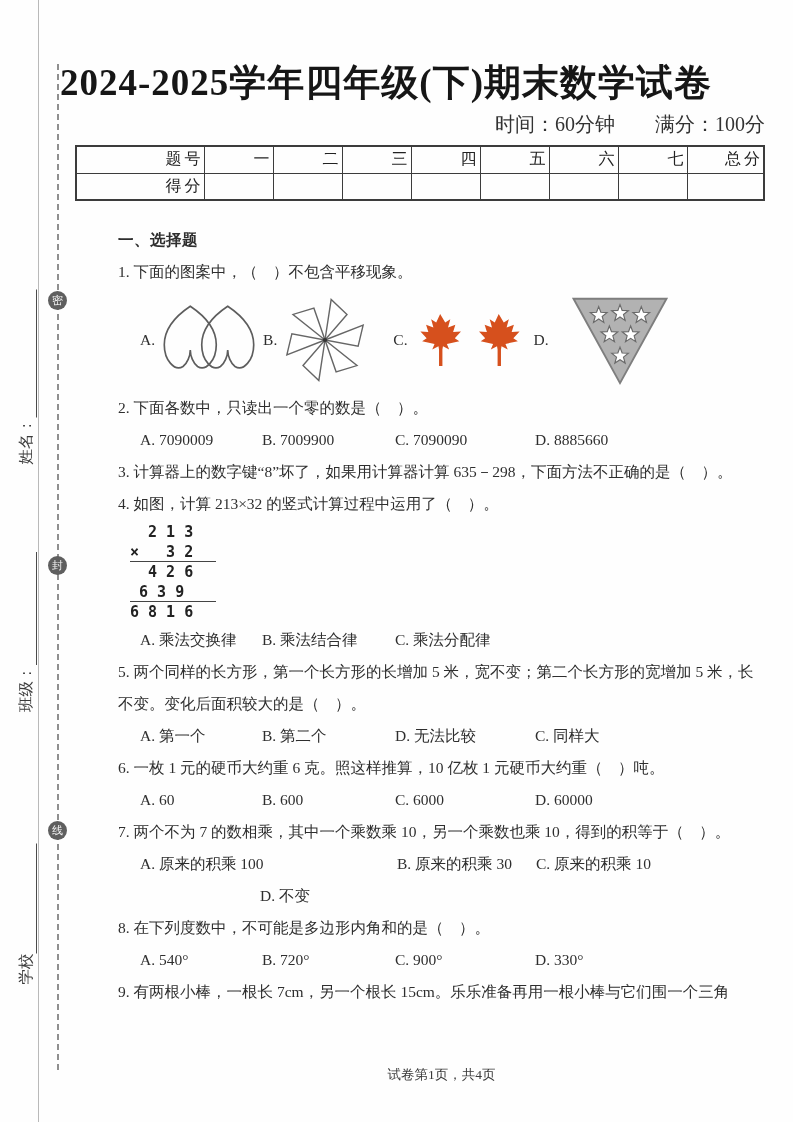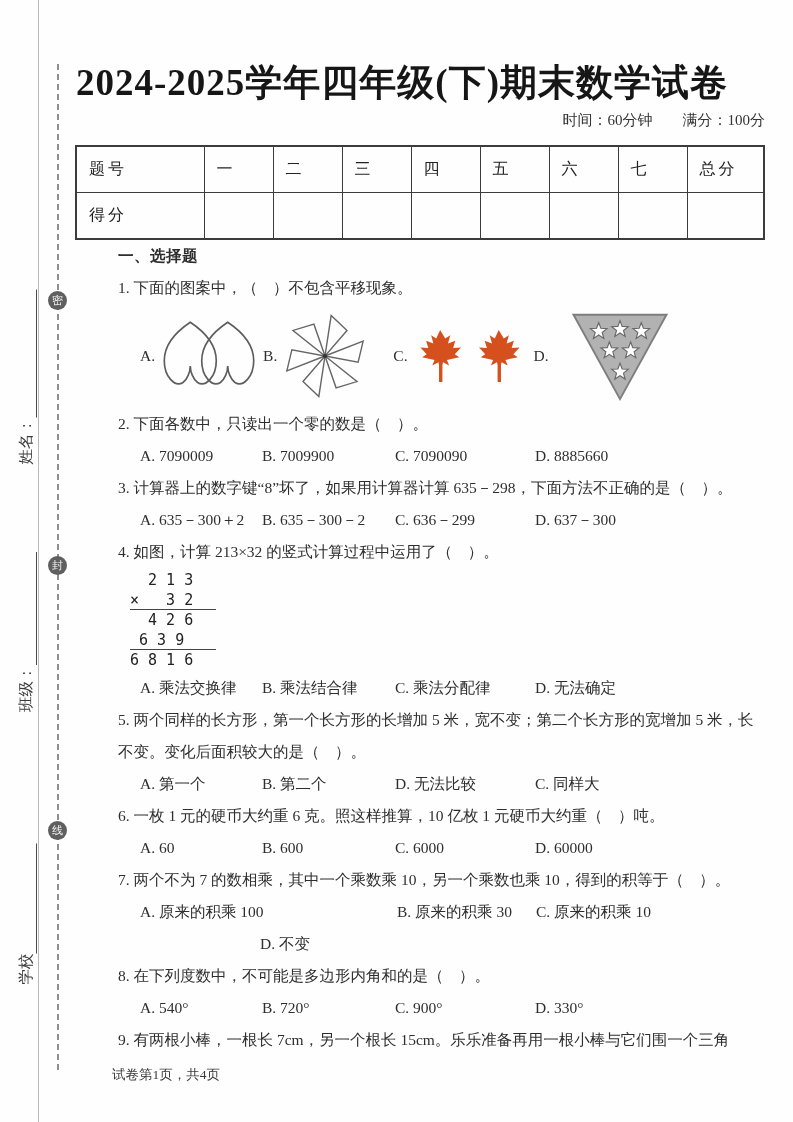--- a/index.html
+++ b/index.html
@@ -21,50 +21,50 @@
     position:absolute; left:26px; height:22px; display:flex; align-items:flex-end;
     font-size:15.5px; color:#3a3a3a; white-space:nowrap;
     transform:translate(-50%,-50%) rotate(-90deg);
   }
   .mfield .blankline { display:inline-block; border-bottom:1.5px solid #4a4a4a; height:16px; }
   .mf-name   { top:372px; width:185px; } .mf-name .blankline { width:128px; }
   .mf-class  { top:627px; width:170px; } .mf-class .blankline { width:113px; }
   .mf-school { top:902px; width:165px; } .mf-school .blankline { width:110px; }
   
   .title {
-    position:absolute; left:52px; top:58px; width:700px; text-align:center;
+    position:absolute; left:60px; top:58px; width:700px; 
     font-size:37px; font-weight:bold; color:#161616; letter-spacing:1px;
   }
-  .meta { position:absolute; top:111px; right:28px; font-size:15px; color:#333; }
+  .meta { position:absolute; top:111px; right:28px; font-size:20px; color:#333; }
   
   table.score {
     position:absolute; left:75px; top:145px; width:690px;
     border-collapse:collapse; table-layout:fixed;
     border:2.5px solid #3c3c3c; font-size:16px; color:#222;
   }
   table.score td {
-    border:1.2px solid #3c3c3c; height:27px; text-align:left; letter-spacing:3px; padding:12px;font-family:Liberation Mono, monospace;
-  }
-  
-  .content { position:absolute; left:118px; top:240px; width:647px; font-size:15.5px; }
+    border:1.2px solid #3c3c3c; height:27px; text-align:right; letter-spacing:3px; padding:0;font-family:Liberation Mono, monospace;
+  }
+  
+  .content { position:absolute; left:118px; top:224px; width:647px; font-size:15.5px; }
   .line { line-height:32px; margin:0; }
   .sec { font-weight:bold; letter-spacing:.5px; }
   .opts { display:grid; grid-template-columns:122px 133px 140px 1fr; padding-left:22px; line-height:32px; }
   .opts7 { display:grid; grid-template-columns:257px 139px 1fr; padding-left:22px; line-height:32px; }
   .optsD { padding-left:142px; line-height:32px; }
   
   .figrow { height:104px; display:flex; align-items:center; padding-left:22px; }
   .figlabel { flex:0 0 auto; }
   .figrow svg { flex:0 0 auto; }
   
   .mult { margin:2px 0 2px 12px; width:86px; font-family:"DejaVu Sans Mono", monospace; font-size:15px; color:#222; }
-  .mrow { white-space:pre; line-height:20px; height:20px; }
+  .mrow { white-space:pre; line-height:20px; height:20px;font-weight:bold; }
   .mrow.u { border-bottom:1.6px solid #444; }
   
-  .footer { position:absolute; left:112px; top:1066px; width:647px; font-size:13.5px; color:#3a3a3a; }
+  .footer { position:absolute; left:118px; top:1066px; width:647px; text-align:center; font-size:13.5px; color:#3a3a3a; }
 </style>
 </head>
 <body>
 
 <div class="page">
 
   <div class="edge-line"></div>
   <div class="seal-dash"></div>
   <div class="seal-badge badge-mi">密</div>
   <div class="seal-badge badge-feng">封</div>
@@ -172,40 +172,33 @@
 
     <p class="line">2. 下面各数中，只读出一个零的数是（　）。</p>
     <div class="opts">
       <span>A. 7090009</span>
       <span>B. 7009900</span>
       <span>C. 7090090</span>
       <span>D. 8885660</span>
     </div>
 
     <p class="line">3. 计算器上的数字键“8”坏了，如果用计算器计算 635－298，下面方法不正确的是（　）。</p>
-    <div class="opts">
-      <span>A. 635－300＋2</span>
-      <span>B. 635－300－2</span>
-      <span>C. 636－299</span>
-      <span>D. 637－300</span>
-    </div>
 
     <p class="line">4. 如图，计算 213×32 的竖式计算过程中运用了（　）。</p>
     <div class="mult">
       <div class="mrow">  2 1 3</div>
       <div class="mrow u">×   3 2</div>
       <div class="mrow">  4 2 6</div>
       <div class="mrow u"> 6 3 9</div>
       <div class="mrow">6 8 1 6</div>
     </div>
     <div class="opts">
       <span>A. 乘法交换律</span>
       <span>B. 乘法结合律</span>
       <span>C. 乘法分配律</span>
-      <span>D. 无法确定</span>
     </div>
 
     <p class="line">5. 两个同样的长方形，第一个长方形的长增加 5 米，宽不变；第二个长方形的宽增加 5 米，长不变。变化后面积较大的是（　）。</p>
     <div class="opts">
       <span>A. 第一个</span>
       <span>B. 第二个</span>
       <span>D. 无法比较</span>
       <span>C. 同样大</span>
     </div>
 

